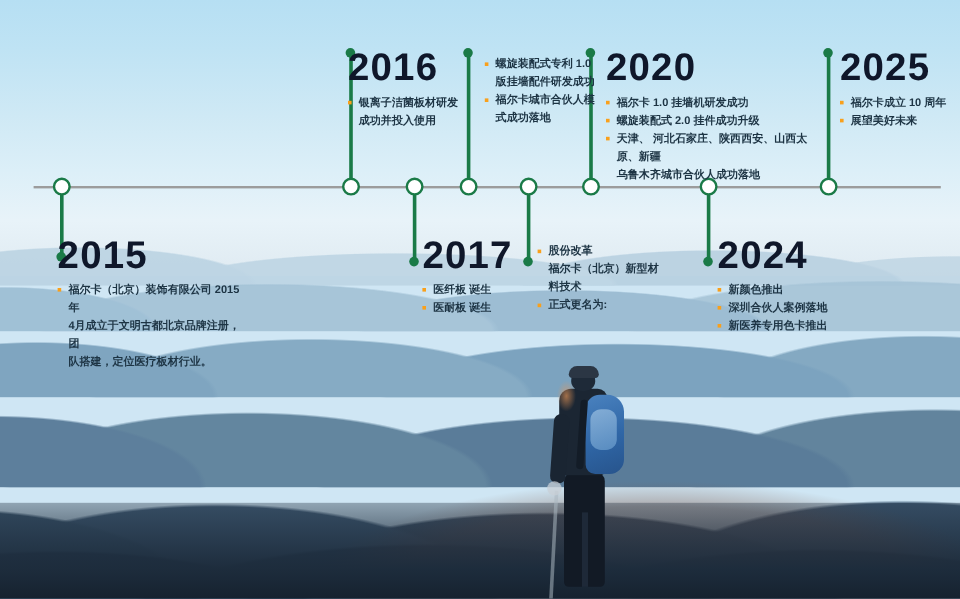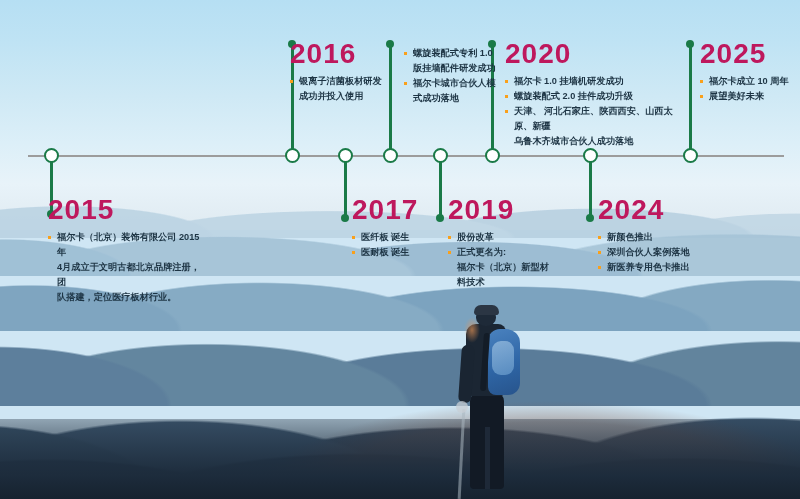--- a/index.html
+++ b/index.html
@@ -136,23 +136,23 @@
     position: absolute; left: 6px; width: 2.6px; background: #1a7a47;
   }
   .stemcap {
     position: absolute; left: 3px; width: 8px; height: 8px; border-radius: 50%;
     background: #1a7a47;
   }
 
   
   .block { position: absolute; }
   .year {
-    font-size: 28px;
+    font-size: 32px;
     font-weight: 700;
-    color: #be185d;
+    color: #0f172a;
     letter-spacing: 1px;
     line-height: 1;
     white-space: nowrap;
   }
   .bullets { margin-top: 6px; }
   .bullet {
     position: relative;
     padding-left: 9px;
     font-size: 9.2px;
     line-height: 1.62;
@@ -270,25 +270,24 @@
       </div>
       <div class="block above" style="left: 404px; top: 40px; width: 100px;">
         <div class="bullets">
           <div class="bullet">螺旋装配式专利 1.0</div>
           <div class="bullet nomark">版挂墙配件研发成功</div>
           <div class="bullet">福尔卡城市合伙人模</div>
           <div class="bullet nomark">式成功落地</div>
         </div>
       </div>
       <div class="block below" style="left: 448px; top: 196px; width: 110px;">
-        <div class="year">2019</div>
         <div class="bullets">
           <div class="bullet">股份改革</div>
+          <div class="bullet nomark">福尔卡（北京）新型材料技术</div>
           <div class="bullet">正式更名为:</div>
-          <div class="bullet nomark">福尔卡（北京）新型材料技术</div>
         </div>
       </div>
       <div class="block above" style="left: 505px; top: 40px; width: 185px;">
         <div class="year">2020</div>
         <div class="bullets">
           <div class="bullet">福尔卡 1.0 挂墙机研发成功</div>
           <div class="bullet">螺旋装配式 2.0 挂件成功升级</div>
           <div class="bullet">天津、 河北石家庄、陕西西安、山西太原、新疆</div>
           <div class="bullet nomark">乌鲁木齐城市合伙人成功落地</div>
         </div>

